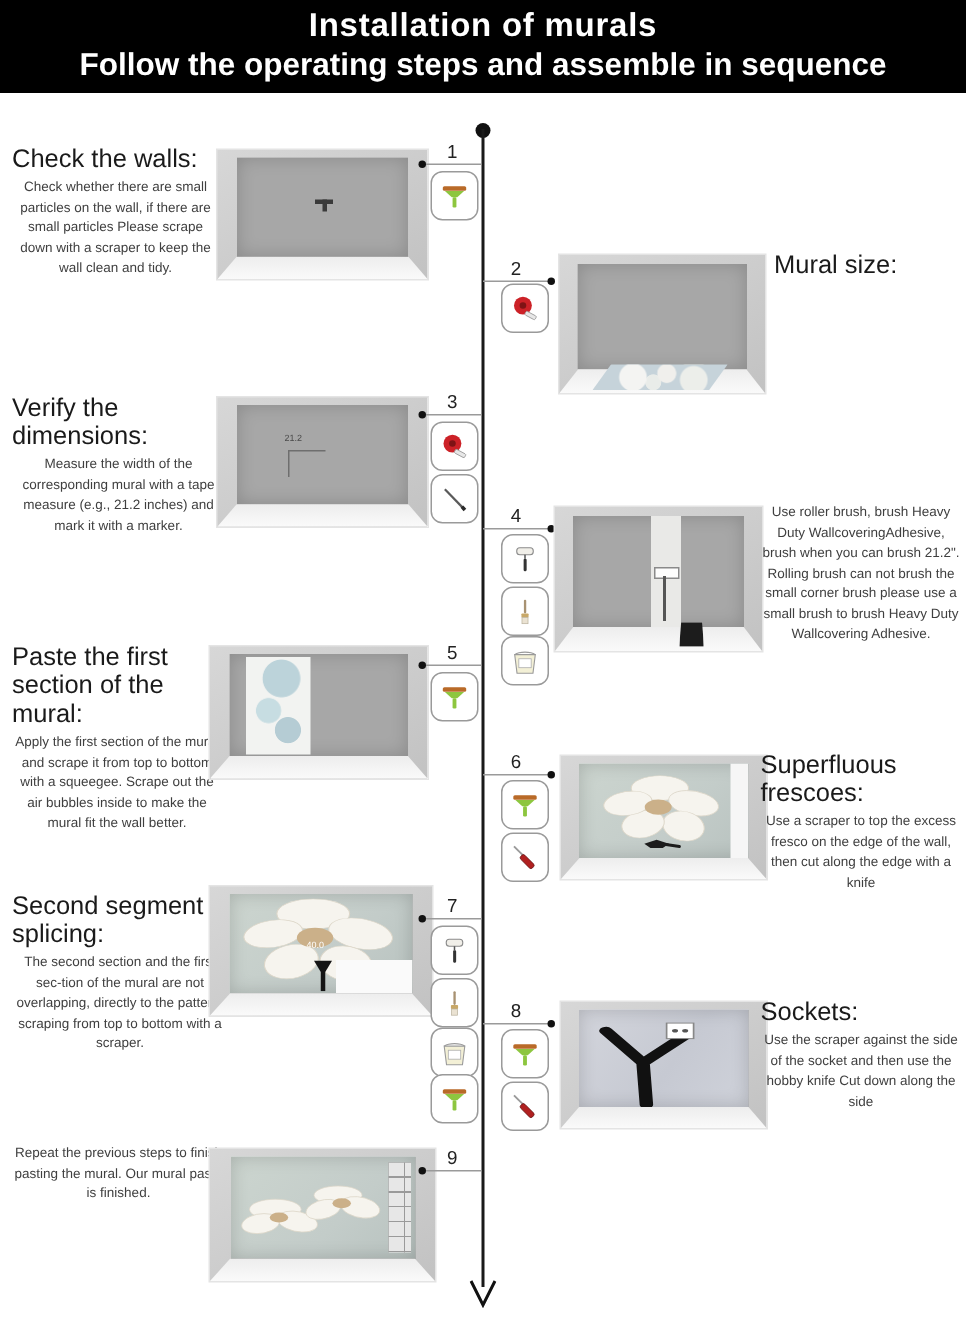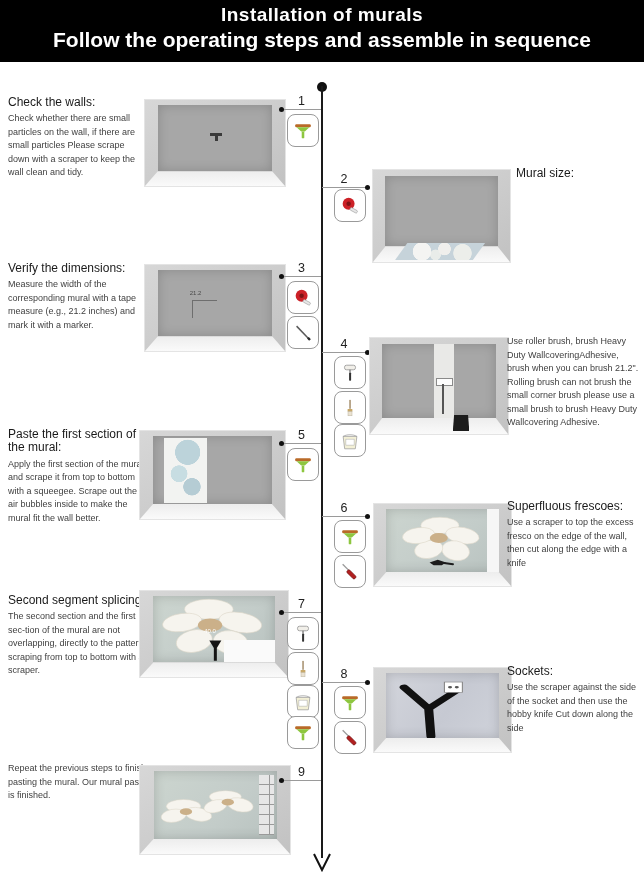--- a/index.html
+++ b/index.html
@@ -1,29 +1,29 @@
 <!DOCTYPE html>
 <html><head>
 <meta charset="utf-8">
 <style>
   html,body{margin:0;padding:0;background:#fff;}
   #canvas{position:relative;width:644px;height:879px;background:#ffffff;overflow:hidden;
           font-family:"Liberation Sans",sans-serif;color:#222;}
   
   .header{position:absolute;left:0;top:0;width:644px;height:62px;background:#000;text-align:center;}
-  .header .title{margin:0;padding-top:4px;color:#fff;font-size:19px;font-weight:600;letter-spacing:.5px;}
+  .header .title{margin:0;padding-top:4px;color:#fff;font-size:22px;font-weight:600;letter-spacing:.5px;}
   .header .subtitle{margin:0;color:#fff;font-size:21px;font-weight:700;margin-top:2px;}
   
   .vline{position:absolute;left:321px;top:86px;width:2px;height:772px;background:#1a1a1a;}
   .vdot{position:absolute;left:317px;top:82px;width:10px;height:10px;border-radius:50%;background:#111;}
   .varrow{position:absolute;left:313px;top:850px;}
   
   .tblock{position:absolute;}
-  .tblock h3{margin:0 0 3px 0;font-size:12px;font-weight:400;color:#1a1a1a;line-height:1.12;}
-  .tblock p{margin:0;font-size:9px;color:#3f3f3f;line-height:1.5;}
+  .tblock h3{margin:0 0 3px 0;font-size:17px;font-weight:400;color:#1a1a1a;line-height:1.12;}
+  .tblock p{margin:0;font-size:9px;color:#3f3f3f;line-height:1.5;text-align:center;}
   
   .conn{position:absolute;border-bottom:1px solid #9a9a9a;}
   .conn .num{position:absolute;width:100%;text-align:center;bottom:1px;font-size:12.5px;color:#222;}
   .conn .enddot{position:absolute;bottom:-2.5px;width:5px;height:5px;border-radius:50%;background:#111;}
   .conn.l .enddot{left:-3px;} .conn.r .enddot{right:-4px;}
   
   .tool{position:absolute;width:30px;height:31px;border:1px solid #9a9a9a;border-radius:8px;
         background:#fff;display:flex;align-items:center;justify-content:center;}
   .tool svg{width:22px;height:22px;}
   

